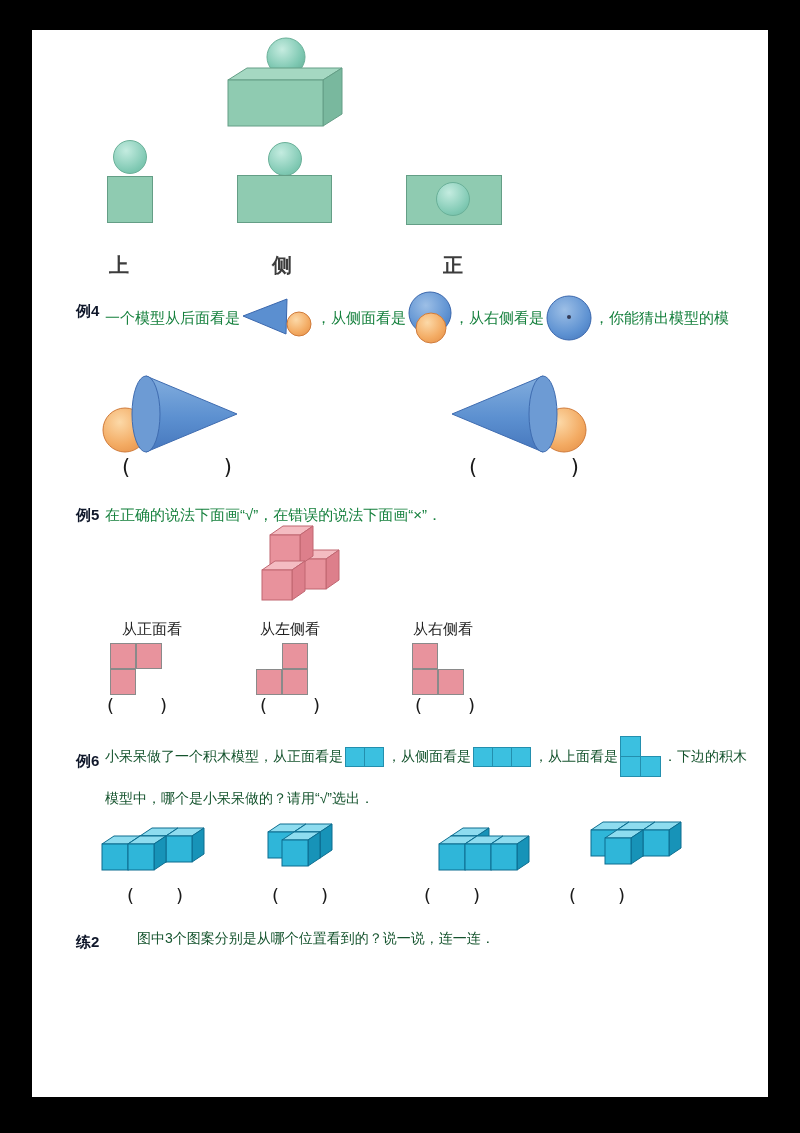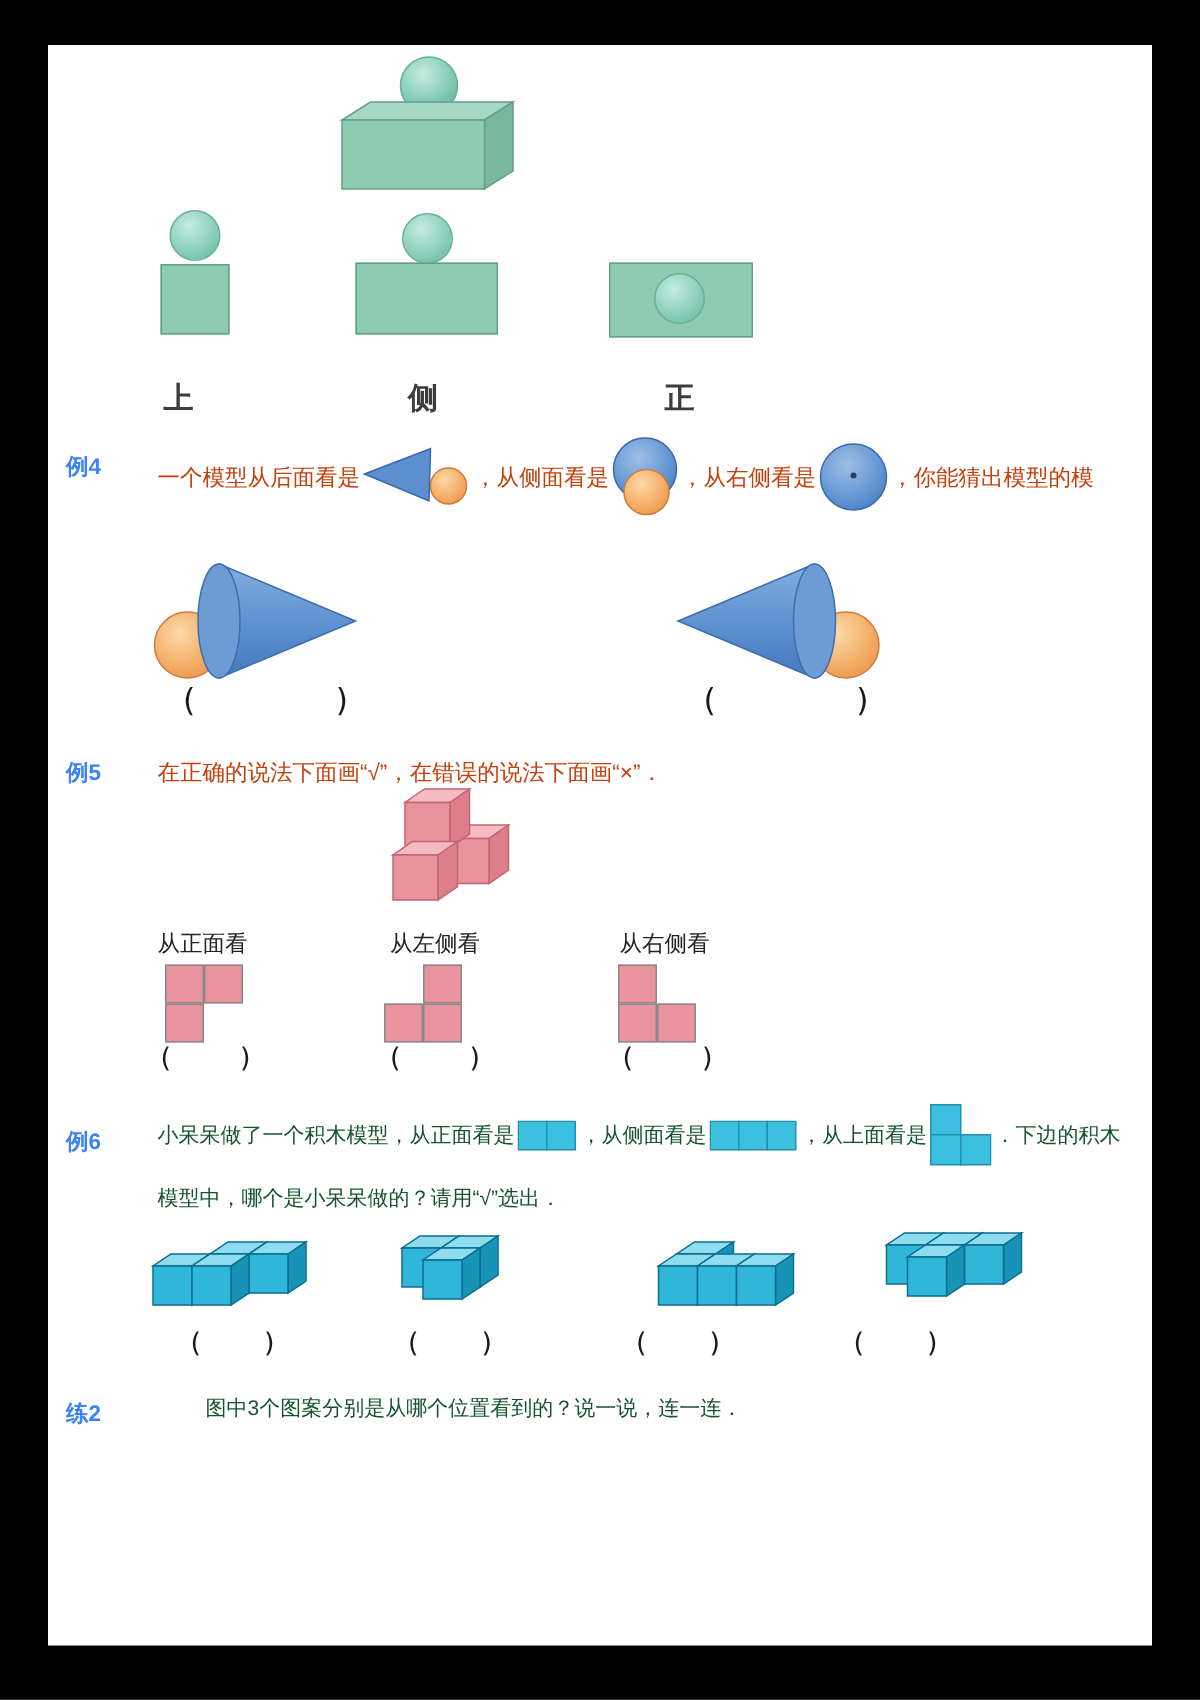--- a/index.html
+++ b/index.html
@@ -1,21 +1,21 @@
 <!DOCTYPE html>
 <html><head>
 <meta charset="utf-8">
 <style>
   html,body{margin:0;padding:0;background:#000;}
   #screen{position:relative;width:800px;height:1133px;background:#000;overflow:hidden;
           font-family:"Liberation Sans",sans-serif;}
   .page{position:absolute;left:32px;top:30px;width:736px;height:1067px;background:#fff;}
   .abs{position:absolute;}
-  .tag{position:absolute;font-size:15px;font-weight:bold;color:#3b82f6;}
-  .btxt{font-size:15px;color:#c2410c;}
+  .tag{position:absolute;font-size:15px;font-weight:bold;color:#0f172a;margin-left:32px;}
+  .btxt{font-size:15px;color:#15803d;}
   .btxt14{font-size:14px;color:#14532d;}
   .flexline{position:absolute;display:flex;align-items:center;white-space:nowrap;}
   .flexline > *{flex:0 0 auto;}
   .viewlabel{position:absolute;width:44px;text-align:center;font-size:20px;font-weight:600;color:#3c3c3c;}
   .kai{position:absolute;font-size:15px;color:#222;font-family:"DejaVu Serif",serif;}
   .parens{position:absolute;display:flex;justify-content:space-between;
           font-size:21px;color:#1a1a1a;font-family:"DejaVu Sans",sans-serif;}
   .gsq{position:absolute;background:#8fcbb1;border:1px solid #649e86;box-sizing:border-box;}
   .gball{position:absolute;width:34px;height:34px;border-radius:50%;
          background:radial-gradient(circle at 38% 30%, #c4ece0, #7ec8b2 70%, #6cb49e);
@@ -125,21 +125,21 @@
       <rect x="49" y="36" width="30" height="30" fill="#e8929c"></rect>
       <polygon points="23,12 53,12 66,3 36,3" fill="#f4bcc2"></polygon>
       <polygon points="53,12 66,3 66,33 53,42" fill="#dd7f8b"></polygon>
       <rect x="23" y="12" width="30" height="30" fill="#e8929c"></rect>
       <polygon points="15,47 45,47 58,38 28,38" fill="#f4bcc2"></polygon>
       <polygon points="45,47 58,38 58,68 45,77" fill="#dd7f8b"></polygon>
       <rect x="15" y="47" width="30" height="30" fill="#e8929c"></rect>
     </g>
   </svg>
 
-  <div class="kai" style="left:73px;top:590px;font-family:Liberation Serif, serif;">从正面看</div>
+  <div class="kai" style="left:90px;top:590px;font-family:Liberation Serif, serif;">从正面看</div>
   <div class="kai" style="left:228px;top:590px;">从左侧看</div>
   <div class="kai" style="left:381px;top:590px;">从右侧看</div>
 
   <div class="psq" style="left:78px;top:613px;"></div>
   <div class="psq" style="left:104px;top:613px;"></div>
   <div class="psq" style="left:78px;top:639px;"></div>
 
   <div class="psq" style="left:250px;top:613px;"></div>
   <div class="psq" style="left:224px;top:639px;"></div>
   <div class="psq" style="left:250px;top:639px;"></div>

